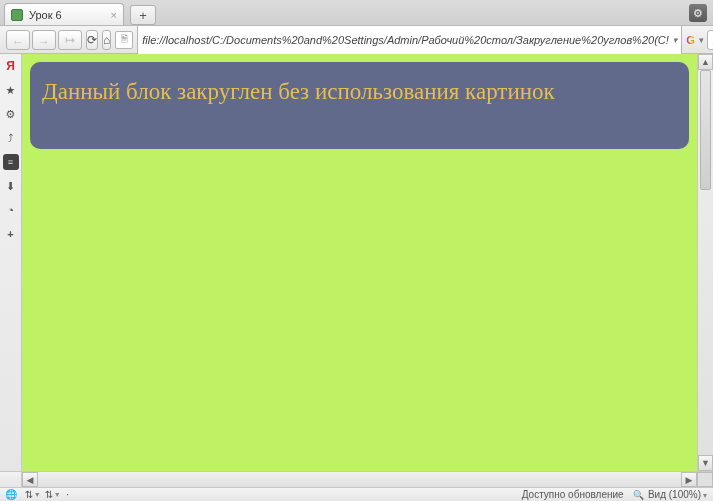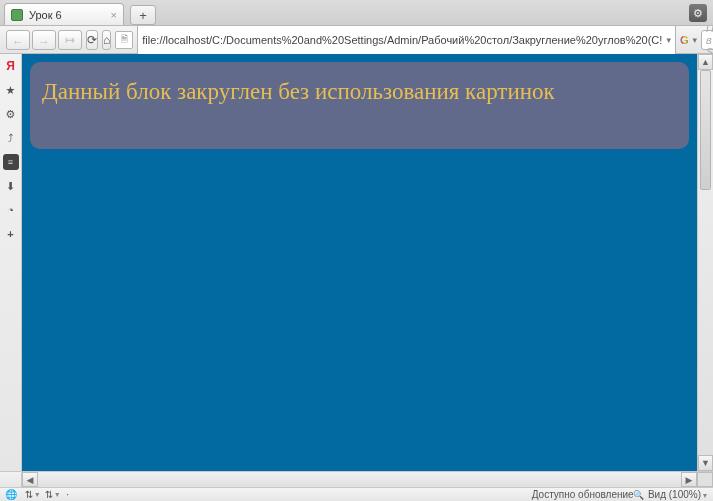--- a/index.html
+++ b/index.html
@@ -13,58 +13,58 @@
   .newtab { width: 26px; height: 20px; margin-left: 6px; background: linear-gradient(#f7f7f7,#e4e4e4); border: 1px solid #b0b0b0; border-radius: 3px; display:flex; align-items:center; justify-content:center; font-size: 13px; color:#555; }
   .menugear { position:absolute; right:6px; top:4px; width:18px; height:18px; background: linear-gradient(#7a7a7a,#5a5a5a); border-radius:3px; display:flex; align-items:center; justify-content:center; color:#eee; font-size:11px; }
 
   
   .navbar { height: 28px; background: linear-gradient(#f4f4f4,#e4e4e4); border-bottom: 1px solid #bcbcbc; display:flex; align-items:center; padding: 0 6px; gap: 4px; }
   .nav-btn { width: 24px; height: 20px; background: linear-gradient(#ffffff,#e9e9e9); border:1px solid #b4b4b4; border-radius:3px; display:flex; align-items:center; justify-content:center; font-size:12px; color:#555; }
   .nav-btn.disabled { color:#bdbdbd; }
   .group { display:flex; gap:2px; }
   .url-wrap { flex:1; display:flex; align-items:center; gap:4px; }
   .protocol-badge { width:18px; height:18px; border:1px solid #b4b4b4; border-radius:2px; background:#fff; display:flex; align-items:center; justify-content:center; font-size:9px; color:#777; }
-  .urlbar { flex:1; height:36px; background:#fff; border:1px solid #b4b4b4; border-radius:3px; display:flex; align-items:center; padding:0 4px; gap:4px; }
+  .urlbar { flex:1; height:36px; background:#fff; border:1px solid #b4b4b4; border-radius:3px; display:flex; align-items:center; padding:0 4px; gap:4px;font-style:italic; }
   .urlbar-text { flex:1; font-size:11px; color:#444; white-space:nowrap; overflow:hidden; text-overflow:clip; }
   .url-drop { font-size:9px; color:#777; }
   .engine { width:18px; height:18px; display:flex; align-items:center; justify-content:center; }
   .g-logo { font-size:11px; font-weight:bold; background: linear-gradient(90deg,#4285F4,#EA4335,#FBBC05,#34A853); -webkit-background-clip: text; background-clip:text; color: transparent; }
   .searchbar { width:140px; height:20px; background:#fff; border:1px solid #b4b4b4; border-radius:3px; display:flex; align-items:center; padding:0 4px; }
   .search-text { font-size:11px; color:#aeaeae; font-style:italic; }
 
   
   .client { display:flex; height: calc(501px - 26px - 28px - 16px - 14px); background:#fff; }
   .sidebar { width:22px; background: linear-gradient(#f2f2f2,#e6e6e6); border-right:1px solid #c8c8c8; display:flex; flex-direction:column; align-items:center; padding-top:4px; gap:8px; }
   .side-ic { width:16px; height:16px; border-radius:3px; display:flex; align-items:center; justify-content:center; font-size:11px; color:#555; }
   .side-ic.y { color:#d23; font-weight:bold; font-size:12px; }
   .side-ic.star::before { content:"★"; color:#555; }
   .side-ic.gear::before { content:"⚙"; }
   .side-ic.share::before { content:"⤴"; }
   .side-ic.note { background:#444; color:#ddd; font-size:9px; }
   .side-ic.dl::before { content:"⬇"; }
   .side-ic.clock::before { content:"◔"; }
   .side-ic.plus::before { content:"+"; font-weight:bold; }
 
-  .viewport { flex:1; background:#0369a1; padding:8px 8px 0 8px; overflow:hidden; }
+  .viewport { flex:1; background:#bef264; padding:8px 8px 0 8px; overflow:hidden; }
   .rounded-box { background:#626a8b; border-radius:10px; padding:16px 12px 42px 12px; color:#e8be4e; font-family: Georgia, 'Times New Roman', serif; font-size:23px; line-height:1.25; }
   .scroll-right { width:16px; background:linear-gradient(#f0f0f0,#e0e0e0); border-left:1px solid #c8c8c8; position:relative; }
   .scroll-up, .scroll-down { position:absolute; left:0; width:100%; height:16px; background:linear-gradient(#f7f7f7,#dedede); border:1px solid #bcbcbc; display:flex; align-items:center; justify-content:center; font-size:9px; color:#666; }
   .scroll-up { top:0; } .scroll-down { bottom:0; }
   .scroll-thumb { position:absolute; left:2px; right:2px; top:16px; height:120px; background:linear-gradient(#e5e5e5,#cfcfcf); border:1px solid #b4b4b4; border-radius:2px; }
 
   .scroll-bottom { height:16px; background:linear-gradient(#f0f0f0,#e0e0e0); border-top:1px solid #c8c8c8; display:flex; }
   .sb-left, .sb-right { width:16px; background:linear-gradient(#f7f7f7,#dedede); border:1px solid #bcbcbc; display:flex; align-items:center; justify-content:center; font-size:9px; color:#666; }
   .sb-track { flex:1; position:relative; margin-left:22px; }
   .sb-corner { width:16px; background:#e0e0e0; border:1px solid #bcbcbc; }
 
   
   .statusbar { height:14px; background:linear-gradient(#f4f4f4,#e6e6e6); border-top:1px solid #c8c8c8; display:flex; align-items:center; font-size:10px; color:#555; padding:0 6px; gap:8px; }
   .status-left { display:flex; gap:8px; align-items:center; }
   .status-ic { width:12px; height:12px; display:flex; align-items:center; justify-content:center; font-size:10px; }
-  .status-right { margin-left:auto; display:flex; gap:0; align-items:center; }
+  .status-right { margin-left:auto; display:flex; gap:10px; align-items:center; }
   .zoom { display:flex; gap:3px; align-items:flex-end; }
   .zoom-ic::before { content:"🔍"; font-size:9px; }
   .tri::after { content:"▾"; font-size:8px; color:#888; margin-left:2px; }
 </style>
 </head>
 <body>
 
 <div class="tabstrip">
   <div class="tab">
     <span class="favicon"></span>

